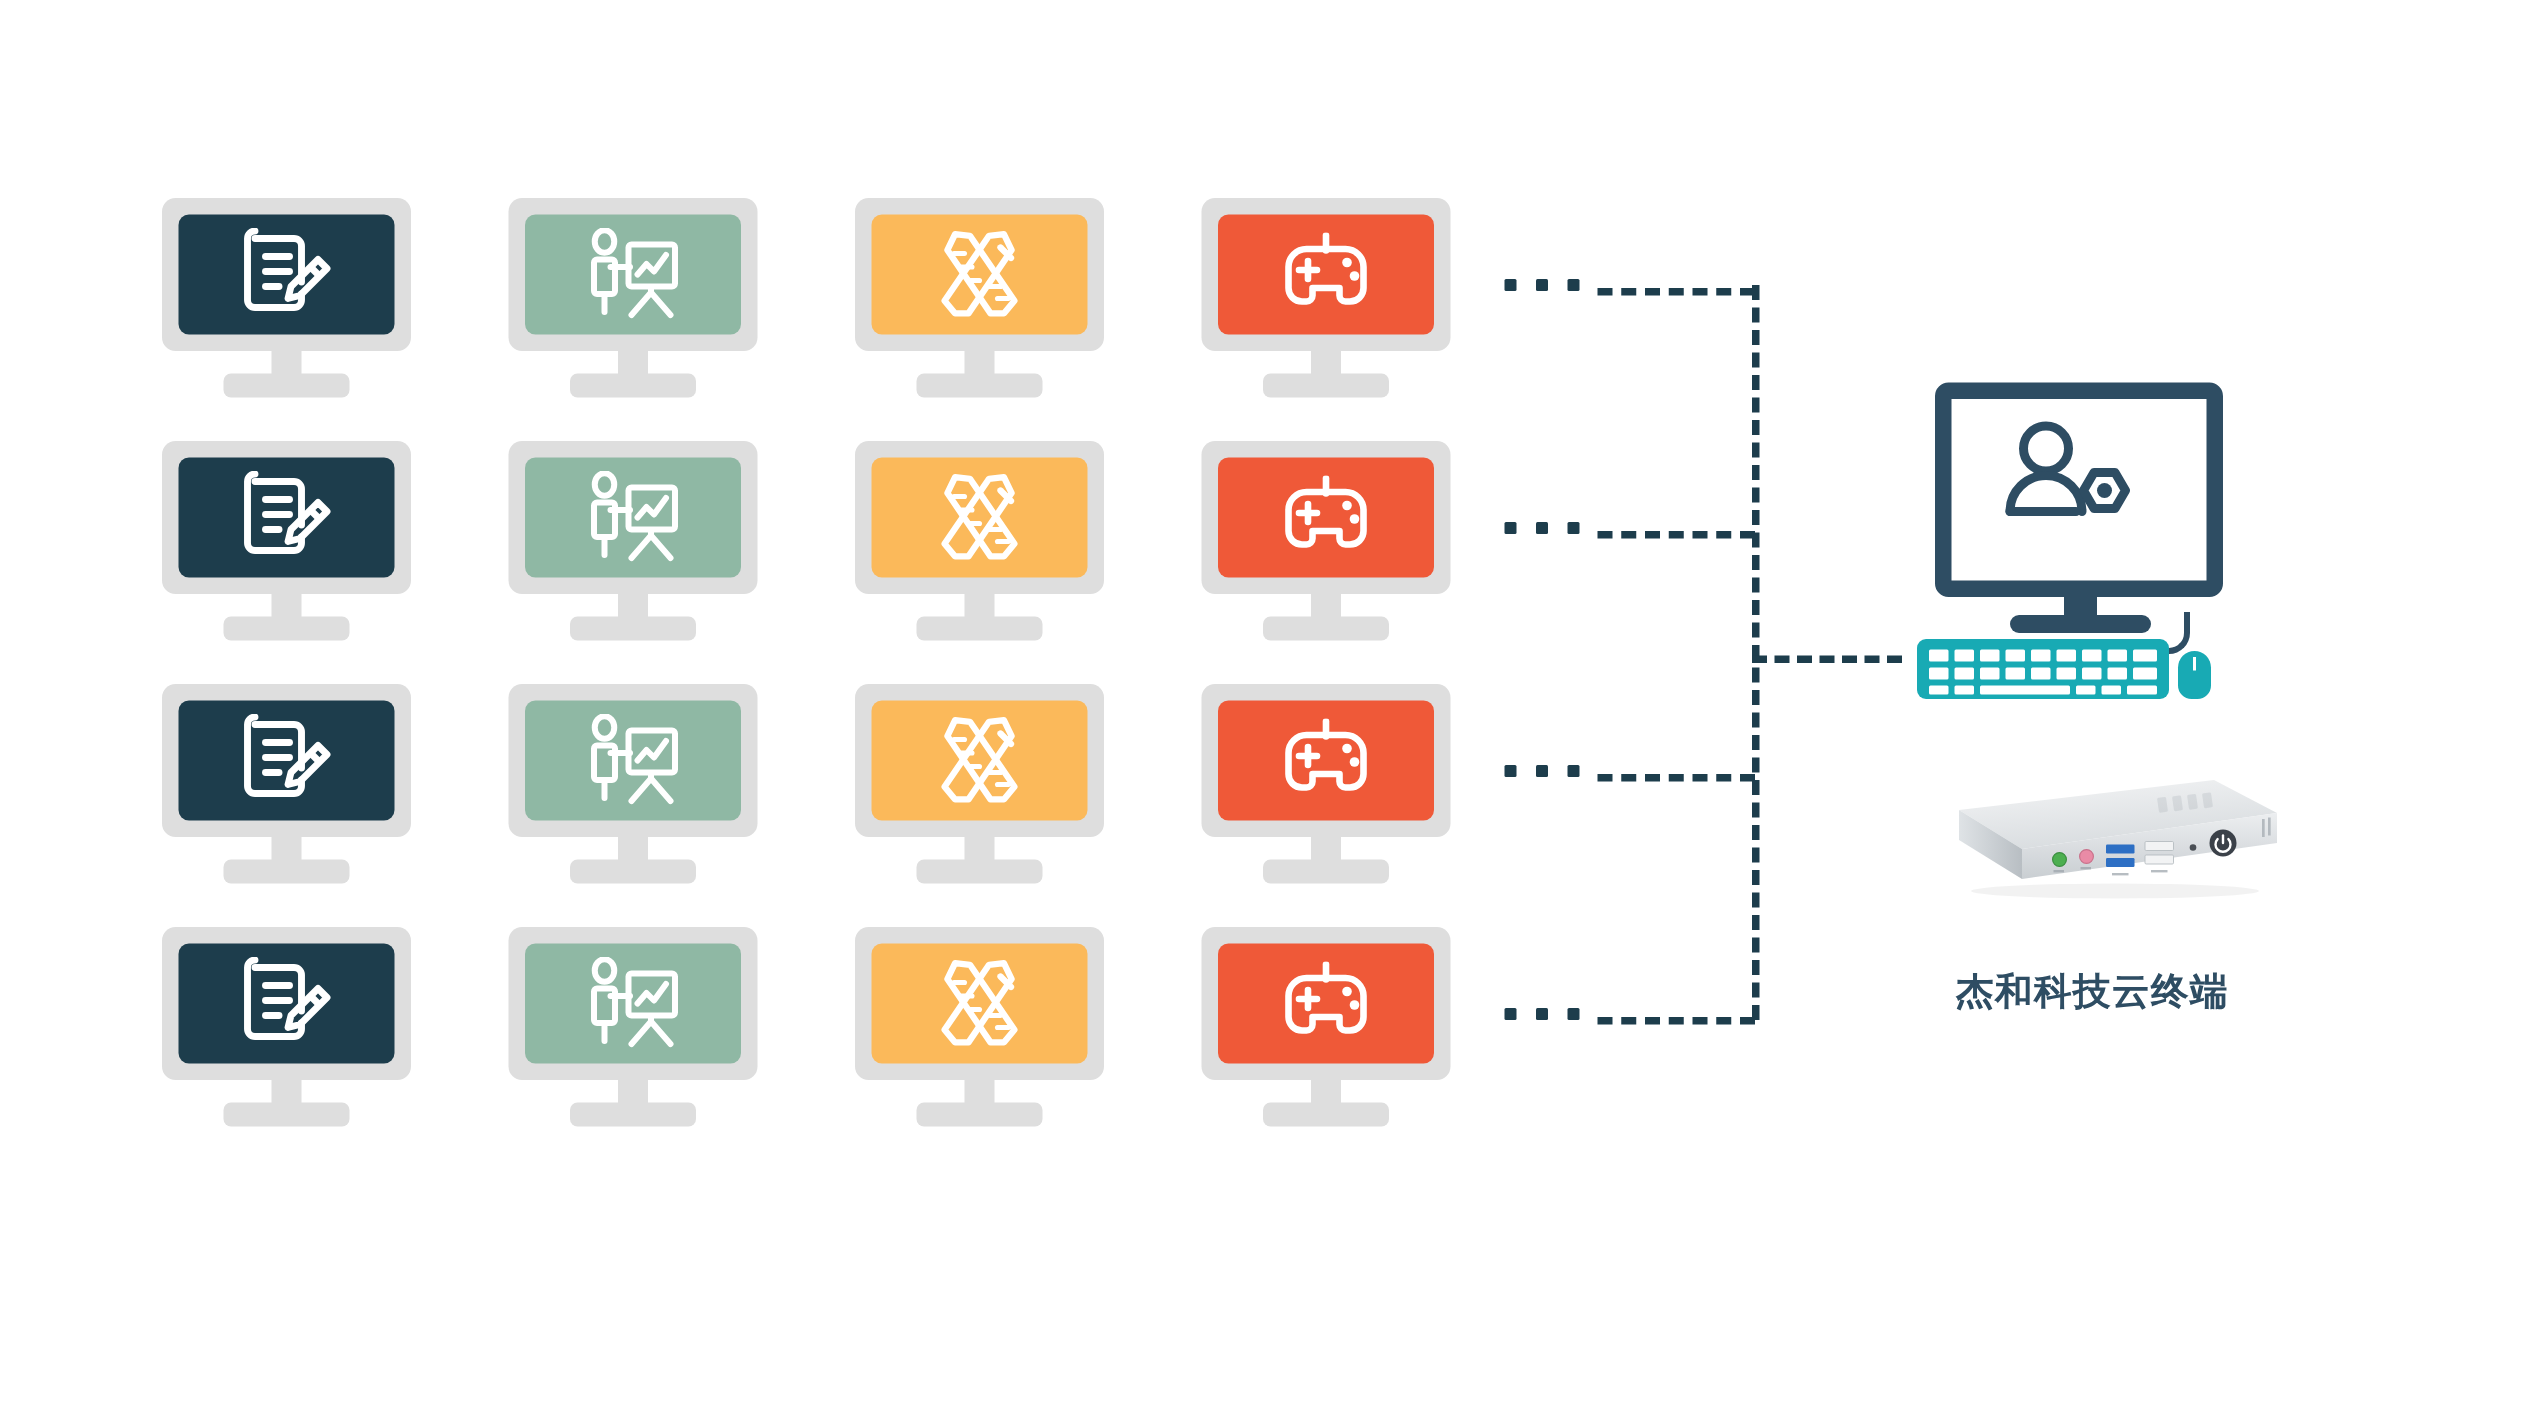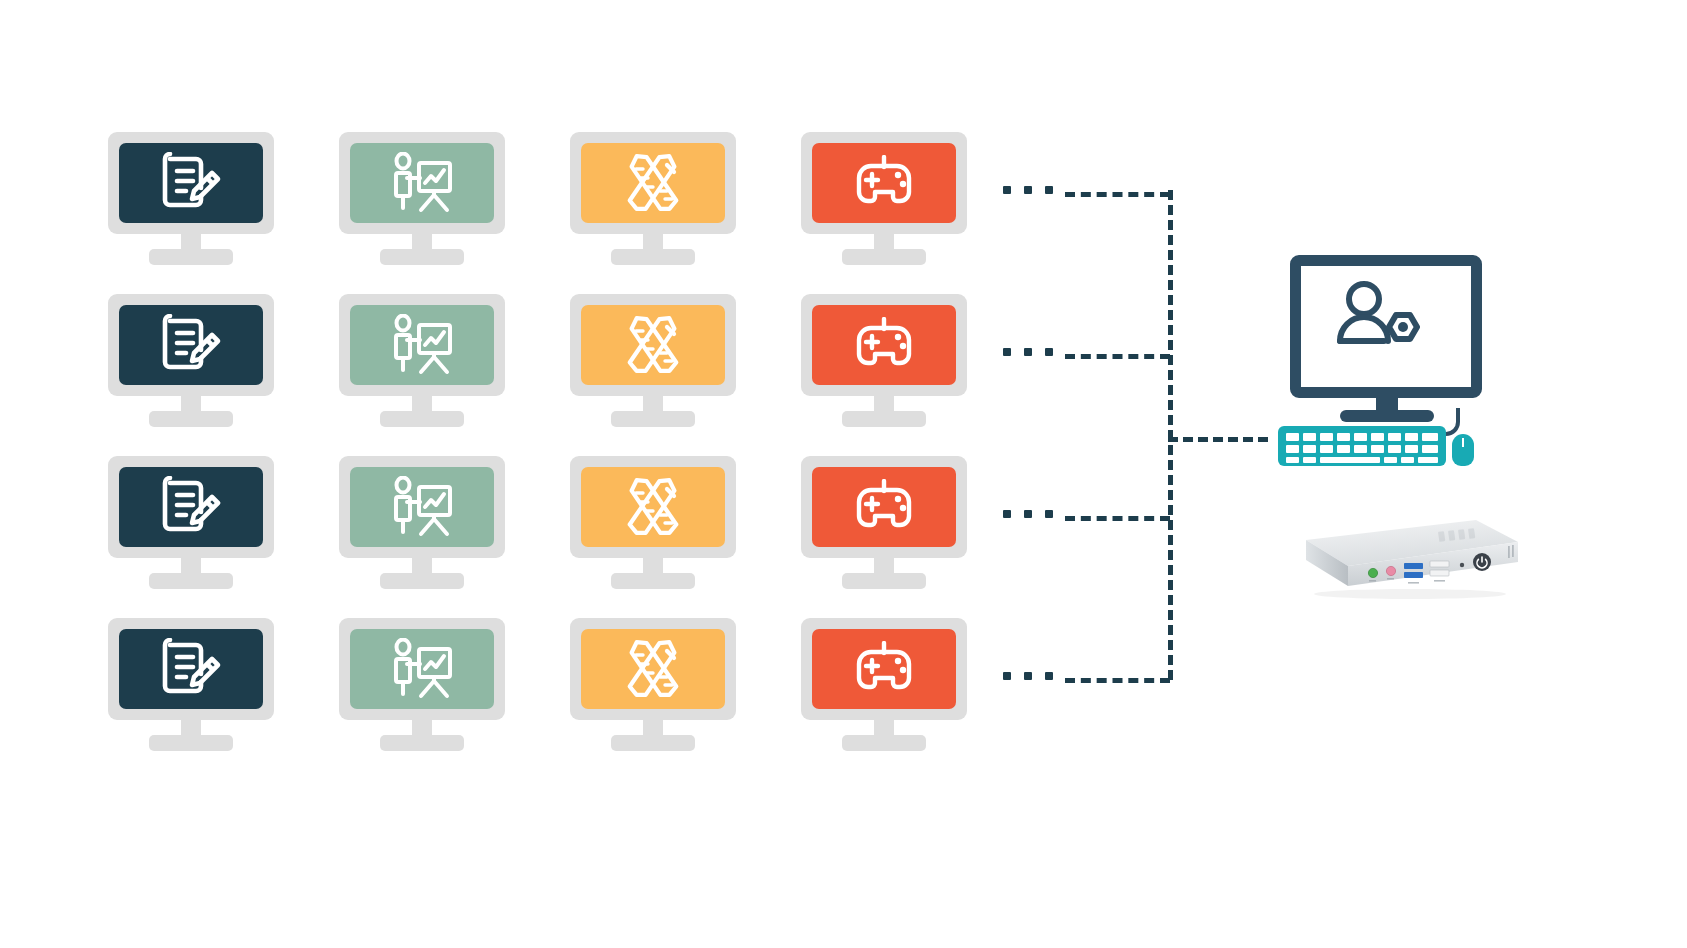--- a/index.html
+++ b/index.html
@@ -575,15 +575,16 @@
 
         <g fill="#a8afb5" opacity="0.8">
           <rect x="238" y="40" width="1.8" height="12"></rect>
           <rect x="242" y="39" width="1.8" height="12"></rect>
         </g>
 
         <ellipse cx="140" cy="88" rx="96" ry="5" fill="#000000" opacity="0.05"></ellipse>
       </svg>
     </div>
 
+    <div class="term-label">杰和科技云终端</div>
   </div>
 
 </div>
 
 </body></html>

